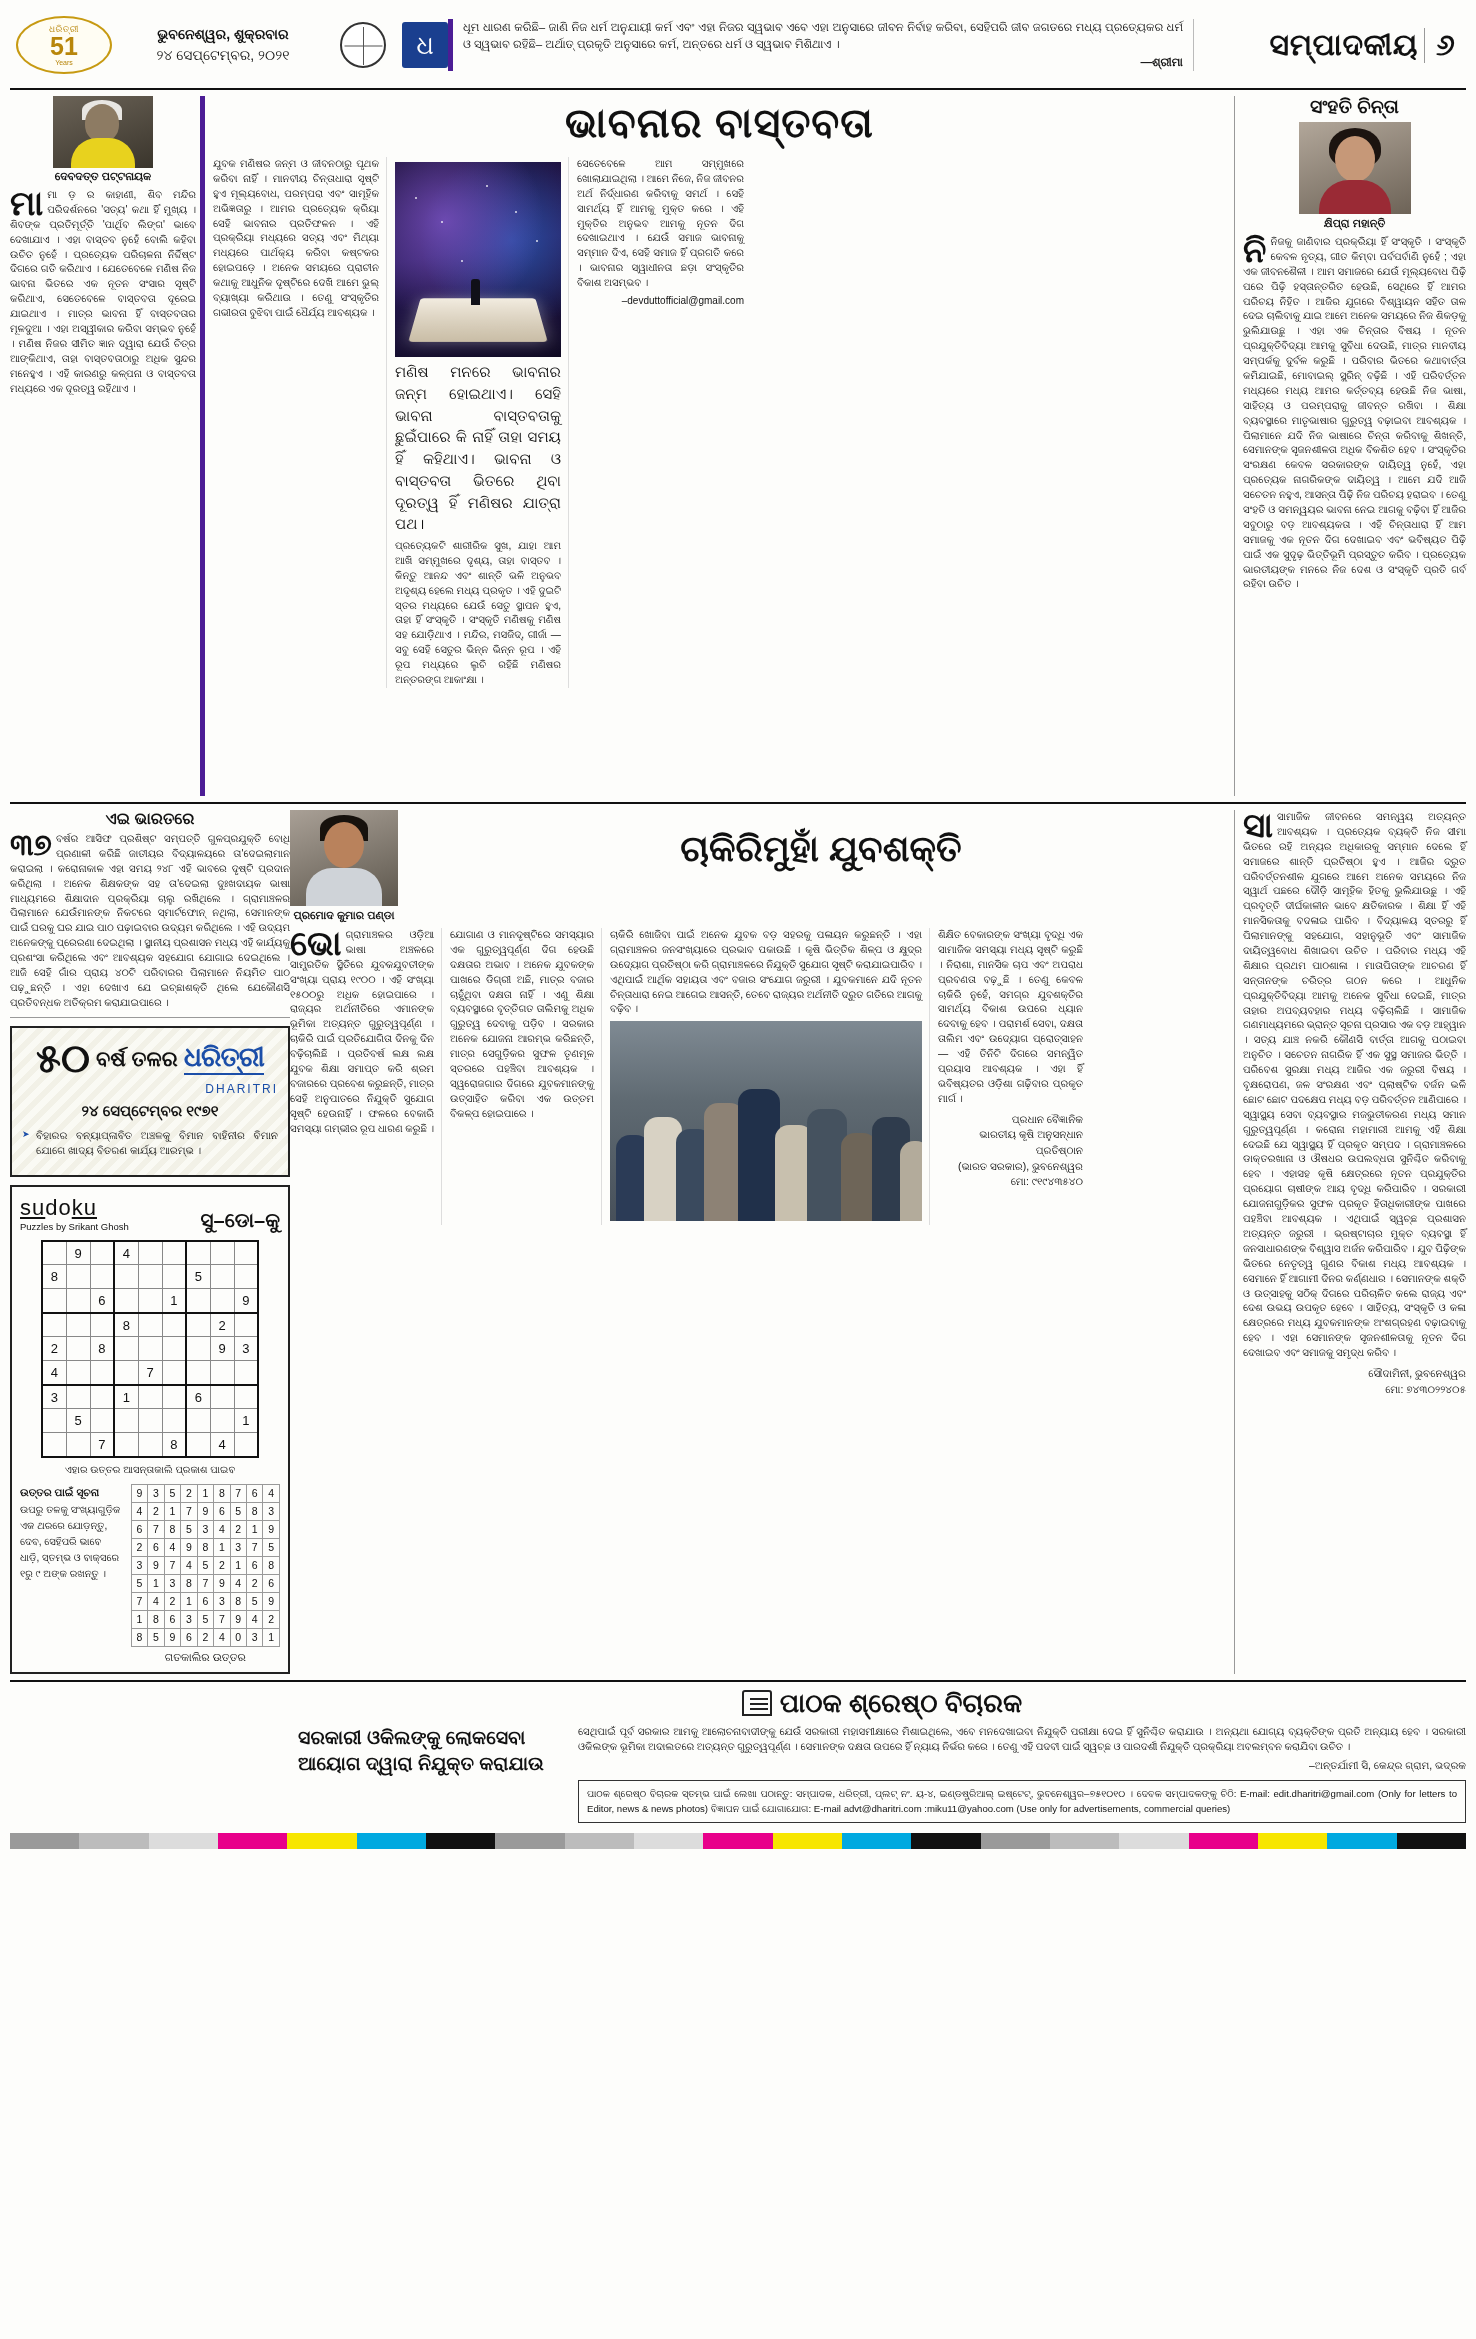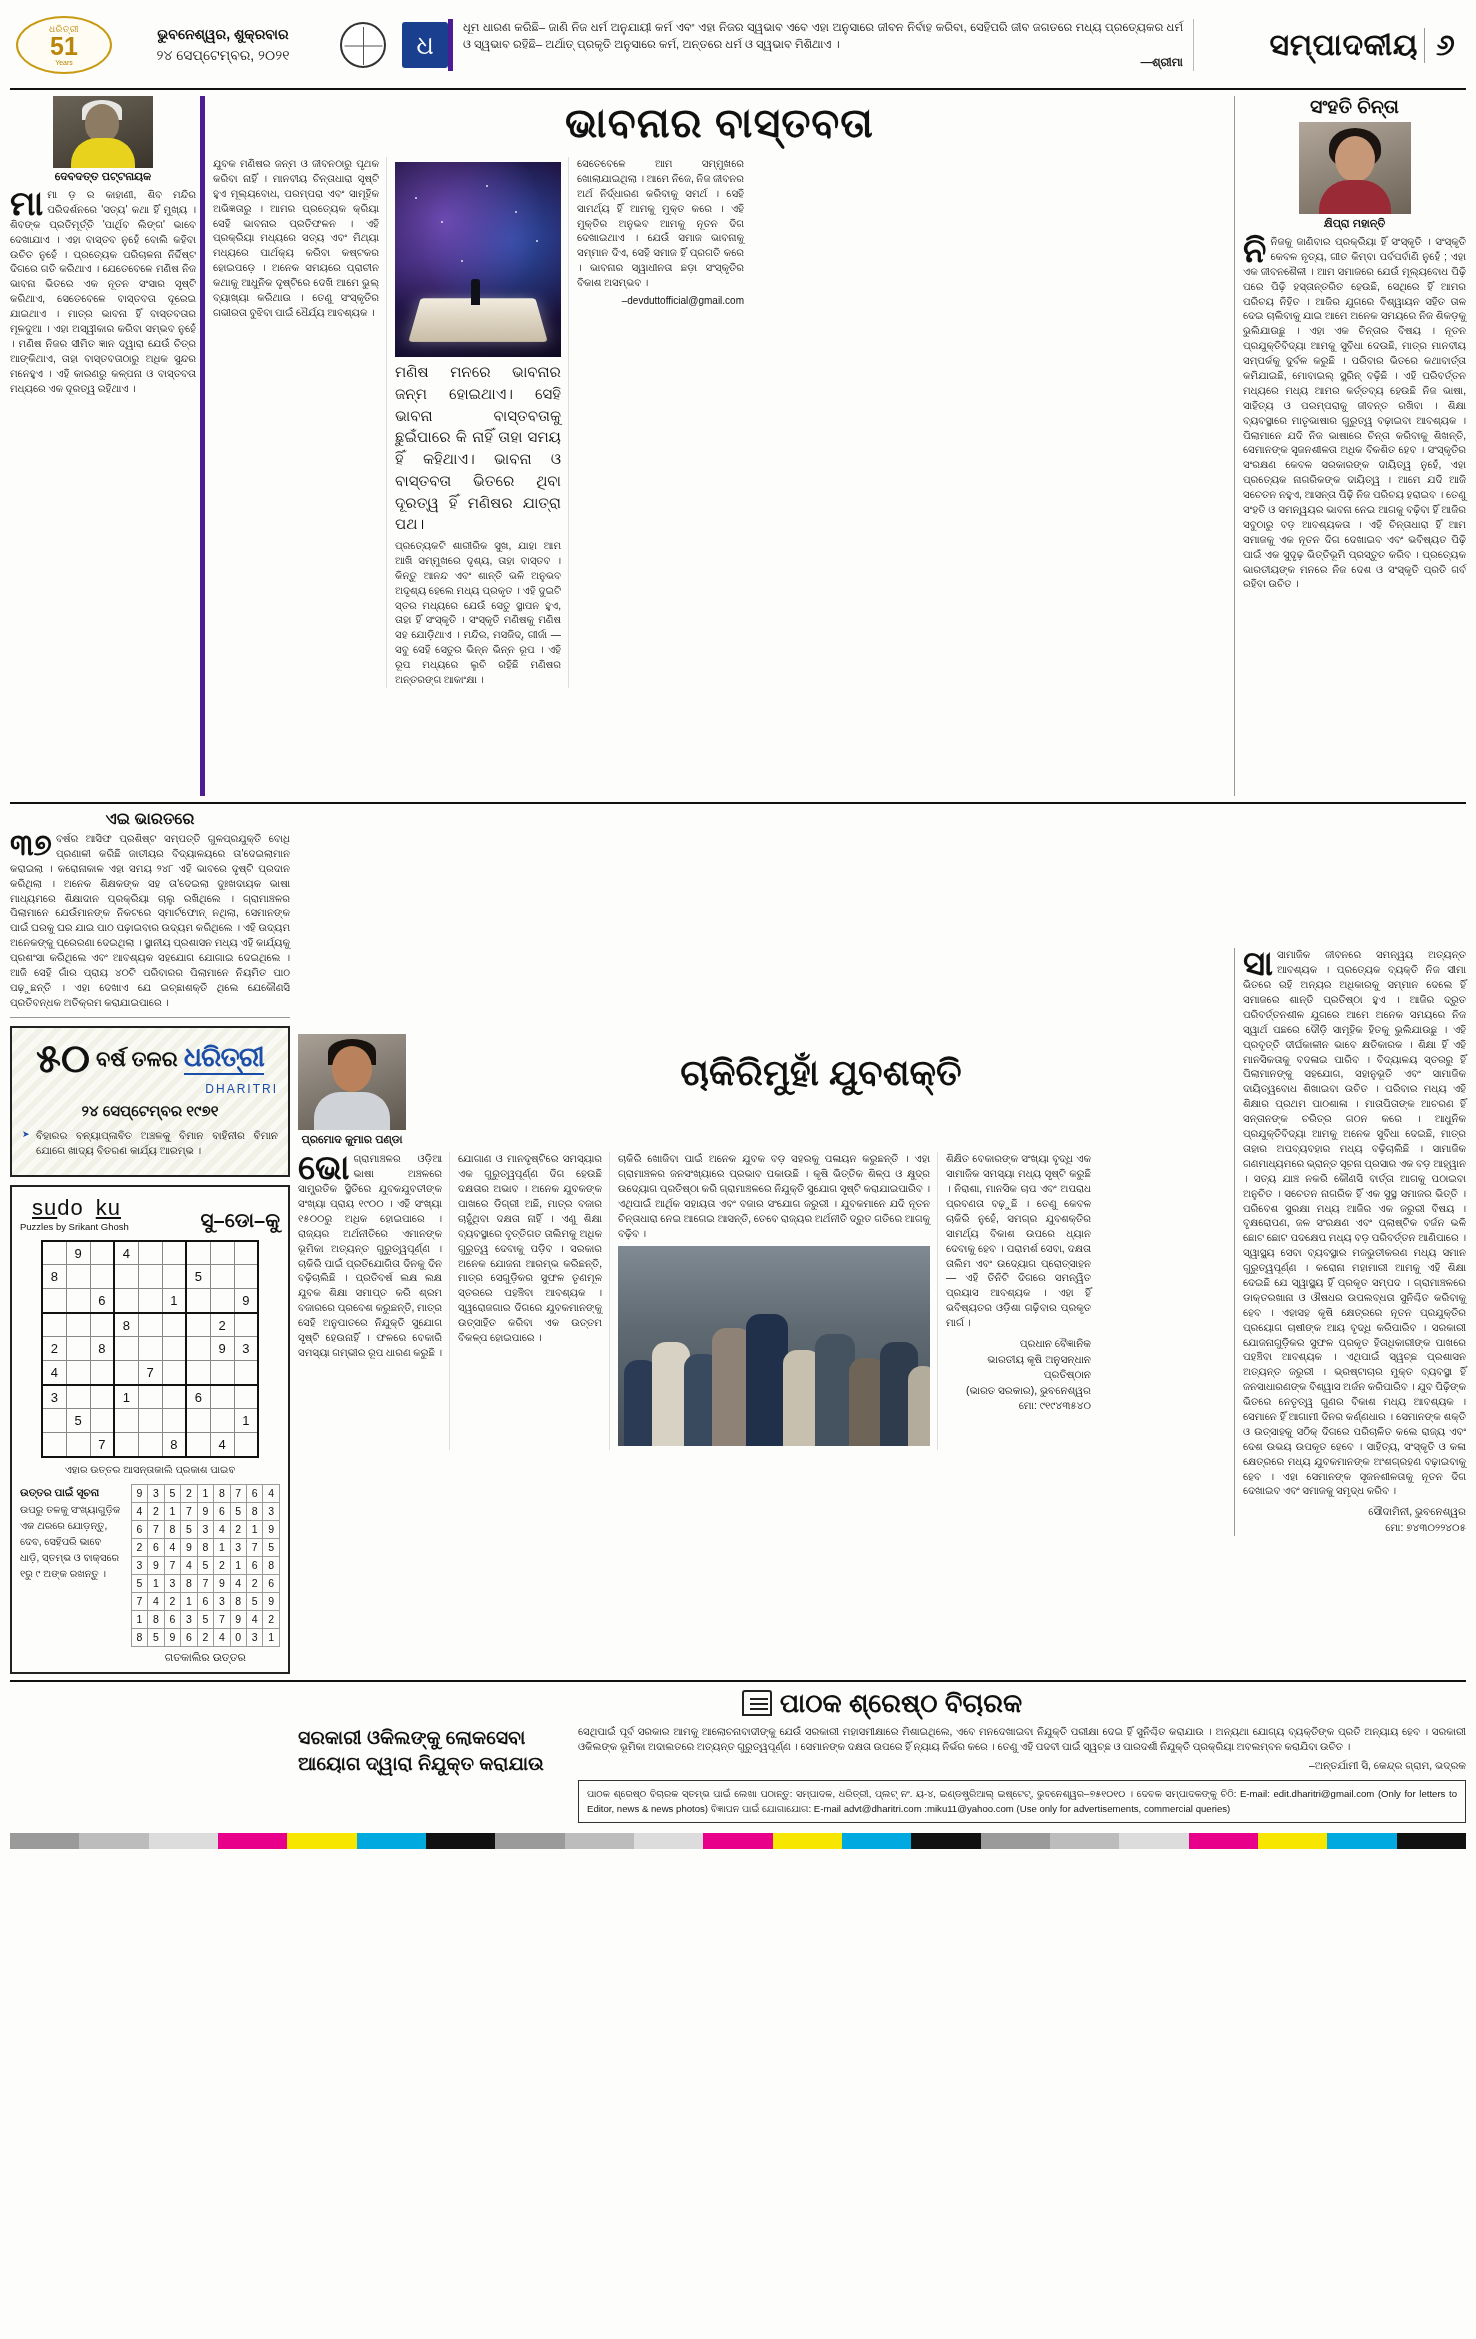--- a/index.html
+++ b/index.html
@@ -165,21 +165,21 @@
   .col-photo .head { position:absolute; left:36px; top:14px; width:40px; height:46px;
     border-radius:50%; background:#c69878;}
   .col-photo .hair { position:absolute; left:30px; top:6px; width:52px; height:40px;
     border-radius:50% 50% 40% 40%; background:#1c1410;}
   .col-photo .body { position:absolute; left:20px; top:58px; width:72px; height:36px;
     border-radius:30px 30px 0 0; background:#9a2a35;}
   .col-author { text-align:center; font-size:11px; font-weight:bold; margin:3px 0 5px; }
   .email-line { text-align:right; font-size:10px; margin-top:4px; }
 
   
-  .mid-section { display:flex; gap:8px; margin-top:6px; border-top:2px solid #111; padding-top:6px;align-items:center; }
+  .mid-section { display:flex; margin-top:6px; border-top:2px solid #111; padding-top:6px; }
   .left-stack { width: 280px; }
   .box-title { font-size: 16px; font-weight: bold; text-align:center; margin-bottom:4px; }
   .bharat-box { border-bottom:1px solid #999; padding-bottom:6px; }
   .bharat-num { float:left; font-size: 30px; font-weight:bold; line-height:0.85; padding-right:4px;}
 
   
   .ad-box {
     border: 2px solid #222; margin: 8px 0; padding: 8px 10px 10px;
     background: repeating-linear-gradient(135deg,#fafaf4 0 6px,#f2f1e7 6px 12px);
   }
@@ -192,21 +192,21 @@
   }
   .ad-date { text-align:center; font-size:15px; font-weight:bold; margin:6px 0 8px; }
   .ad-bullets { font-size:10.4px; line-height:1.5; }
   .ad-bullets div { margin-bottom:6px; text-align:justify; padding-left:14px; position:relative;}
   .ad-bullets div::before { content:"➤"; position:absolute; left:0; color:#1b4ea8; font-size:9px; }
 
   
   .sudoku-box { border:2px solid #222; padding:8px; }
   .sudoku-head { display:flex; align-items:flex-end; justify-content:space-between; }
   .sudoku-title { font-size: 22px; letter-spacing:1px; }
-  .sudoku-title .u { text-decoration: underline; margin-left: 12px; }
+  .sudoku-title .u { text-decoration: underline; }
   .sudoku-sub { font-size: 9.5px; }
   .sudoku-odia { font-size: 20px; font-weight:bold; }
   table.grid { border-collapse: collapse; margin: 8px auto 0; }
   table.grid td {
     width: 24px; height: 24px; border: 1px solid #888; text-align:center;
     font-size: 13px; font-family:"Liberation Sans", sans-serif;
   }
   table.grid td.br { border-right: 2px solid #111; }
   table.grid td.bb { border-bottom: 2px solid #111; }
   table.grid tr:first-child td { border-top: 2px solid #111; }

